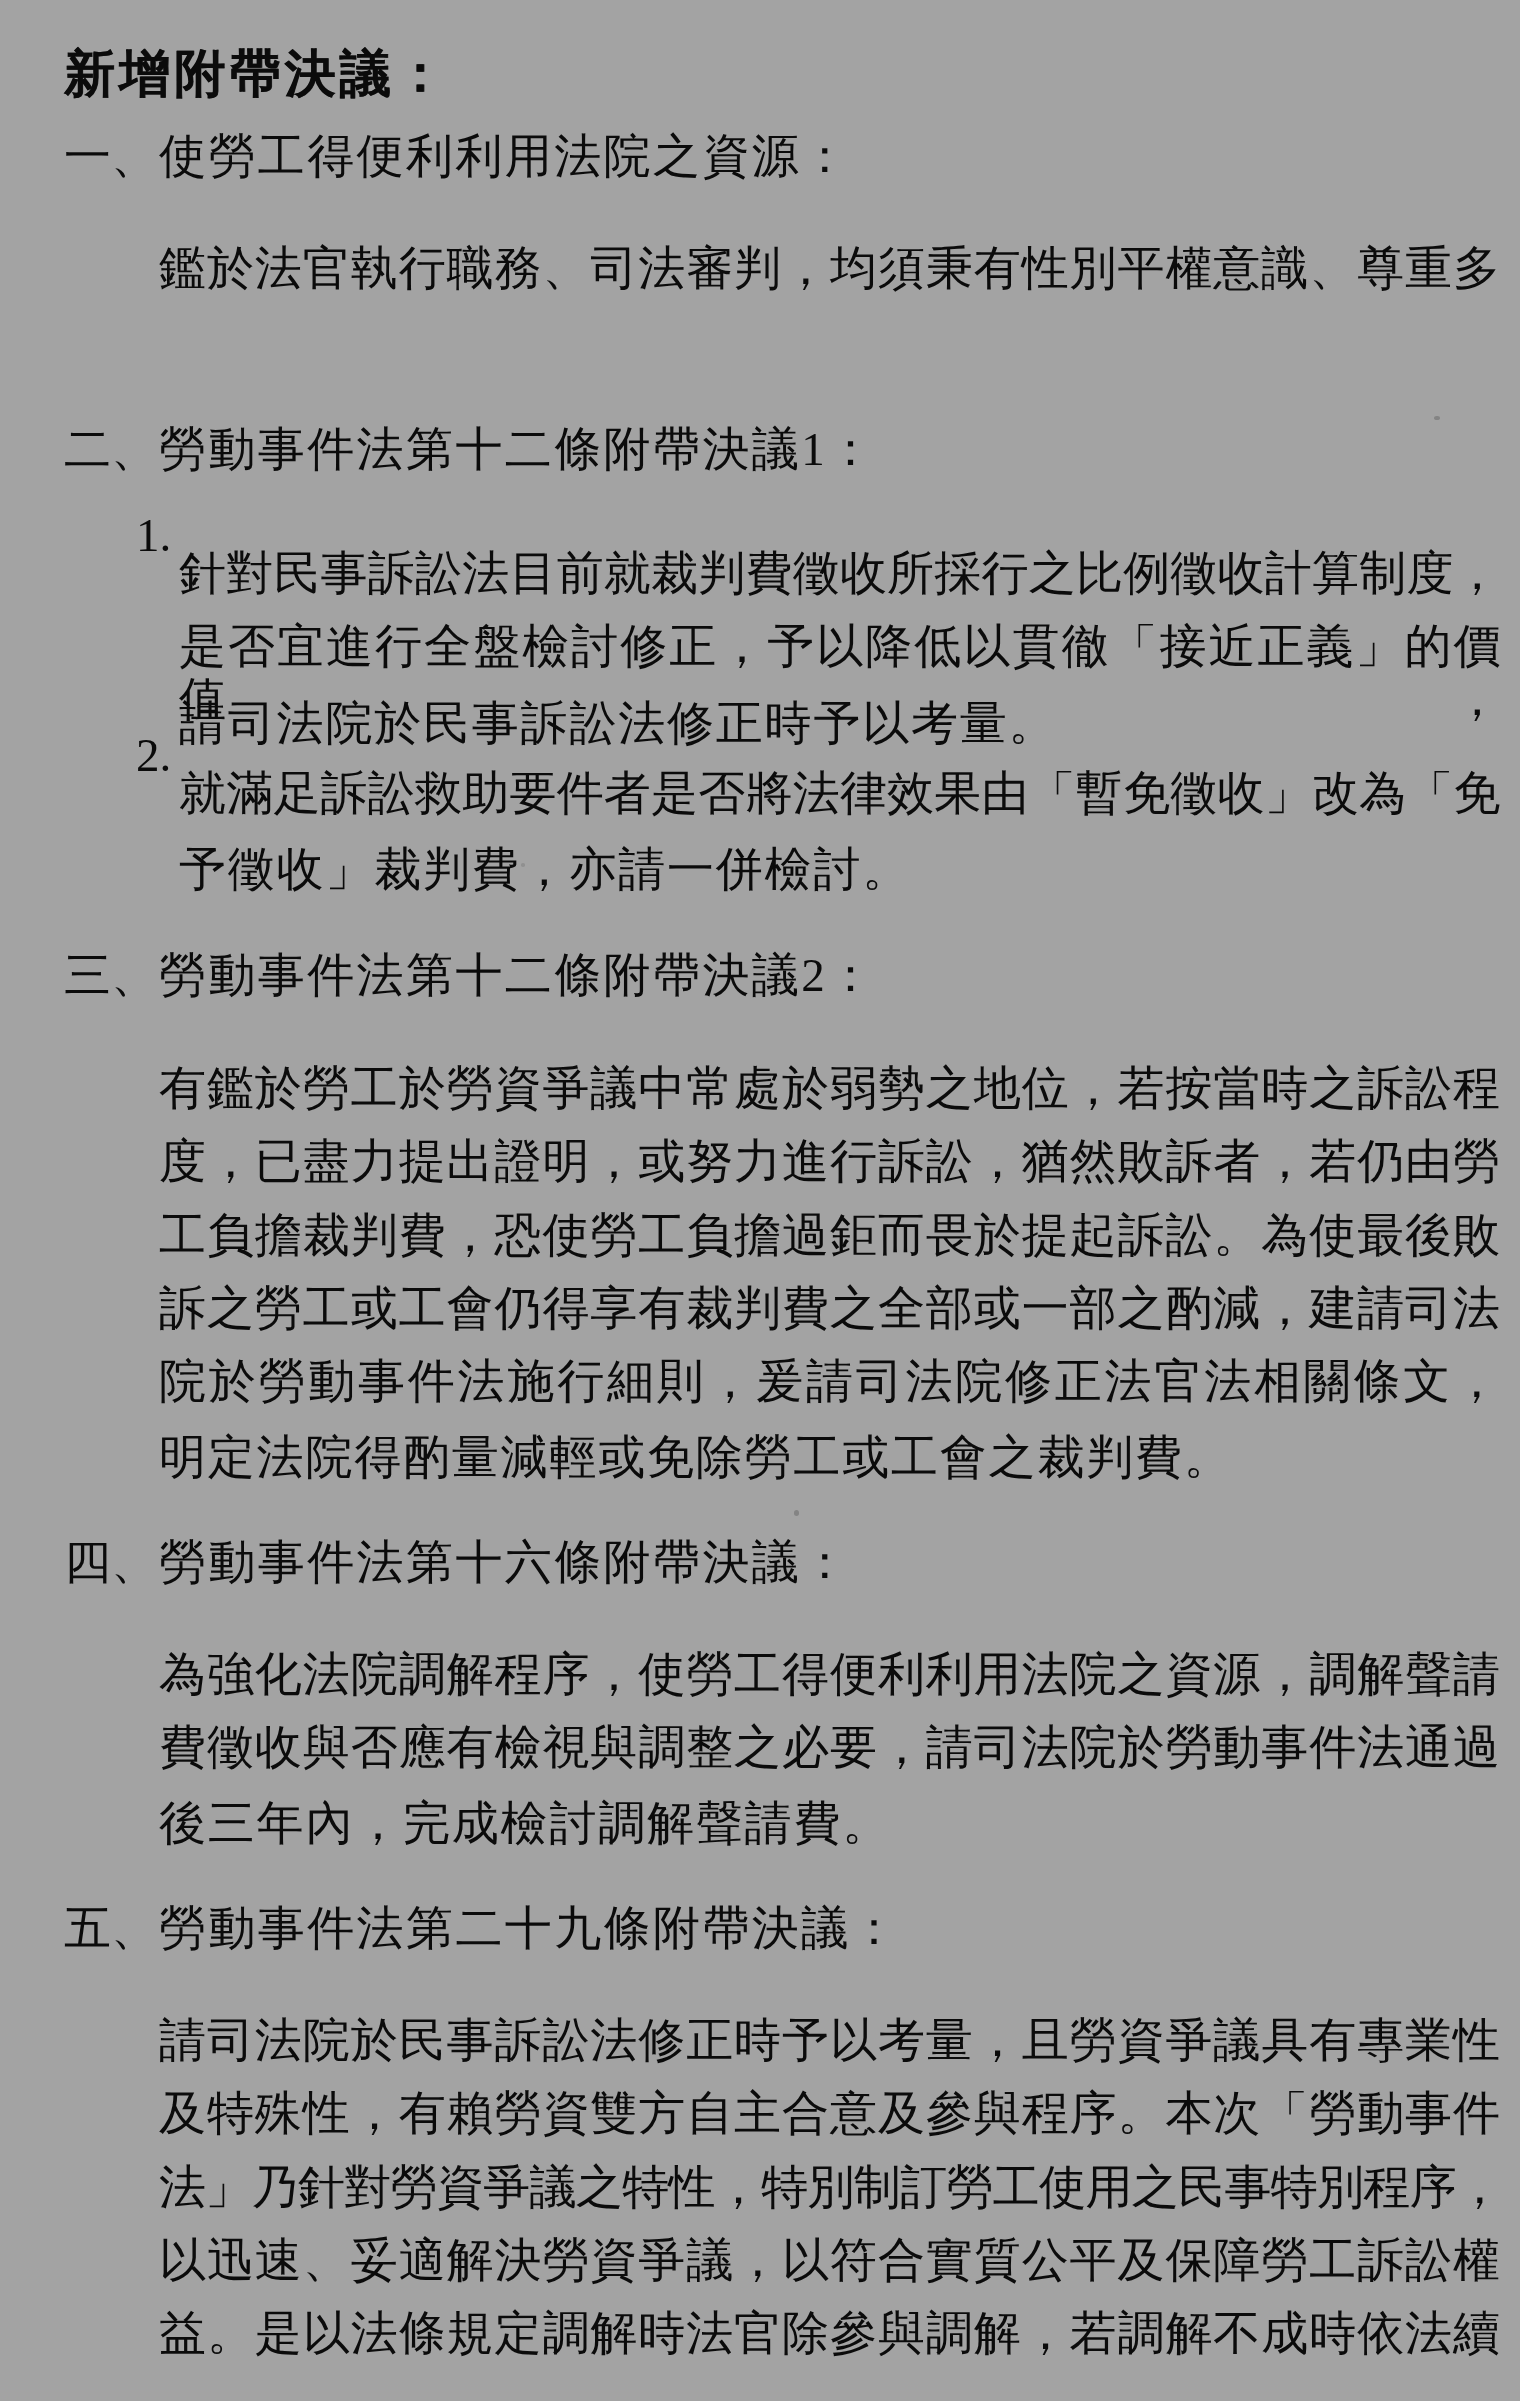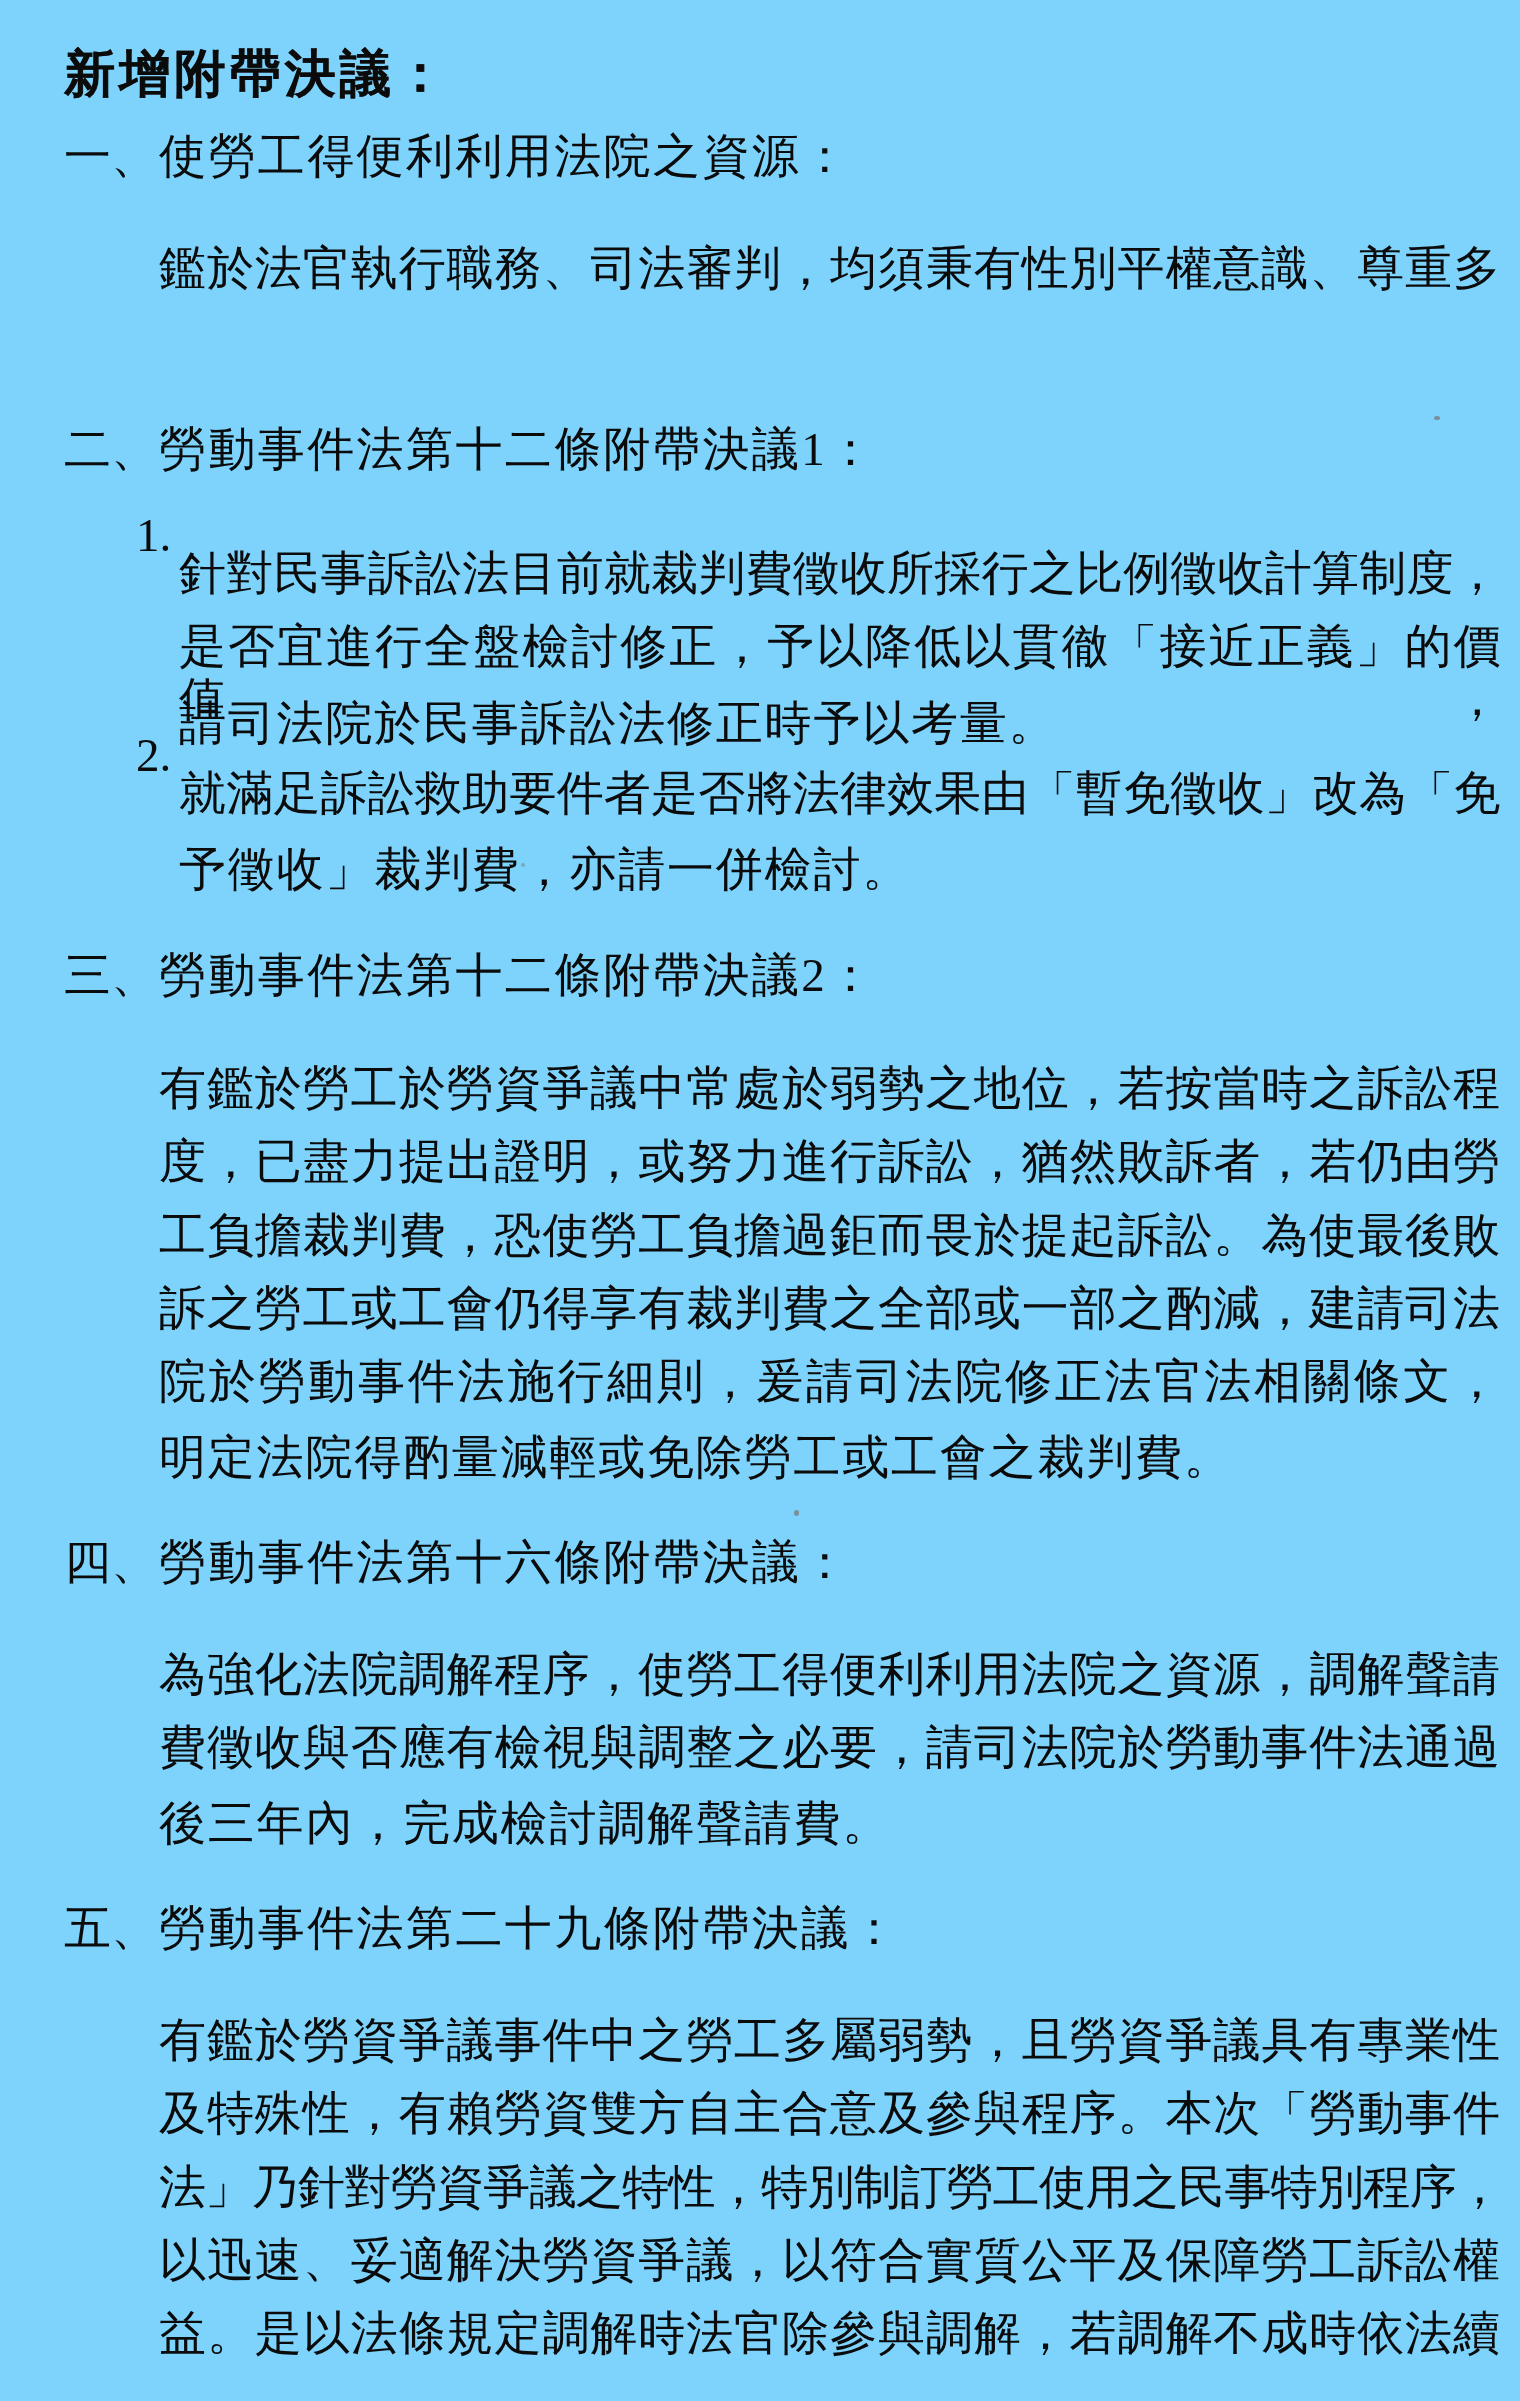--- a/index.html
+++ b/index.html
@@ -4,21 +4,21 @@
 <style>
   html, body {
     margin: 0;
     padding: 0;
     background: #e8e8e8;
   }
   .page {
     position: relative;
     width: 1521px;
     height: 2401px;
-    background: #7dd3fc;
+    background: #a3a3a3;
     overflow: hidden;
     font-family: "Liberation Serif", "DejaVu Serif", serif;
     color: #0b0b0b;
   }
   
   .line {
     position: absolute;
     font-size: 47px;
     line-height: 1.12;
     white-space: normal;
@@ -104,21 +104,21 @@
   <div class="line body-line short" style="top:1390px">明定法院得酌量減輕或免除勞工或工會之裁判費。</div>
 
   <div class="line sec-num" style="top:1536px">四、</div>
   <div class="line sec-title" style="top:1536px">勞動事件法第十六條附帶決議：</div>
   <div class="line body-line full" style="top:1610px">為強化法院調解程序，使勞工得便利利用法院之資源，調解聲請</div>
   <div class="line body-line full" style="top:1683px">費徵收與否應有檢視與調整之必要，請司法院於勞動事件法通過</div>
   <div class="line body-line short" style="top:1756px">後三年內，完成檢討調解聲請費。</div>
 
   <div class="line sec-num" style="top:1902px">五、</div>
   <div class="line sec-title" style="top:1902px">勞動事件法第二十九條附帶決議：</div>
-  <div class="line body-line full" style="top:1976px">有鑑於勞資爭議事件中之勞工多屬弱勢，且勞資爭議具有專業性</div>
+  <div class="line body-line full" style="top:1976px">請司法院於民事訴訟法修正時予以考量，且勞資爭議具有專業性</div>
   <div class="line body-line full" style="top:2049px">及特殊性，有賴勞資雙方自主合意及參與程序。本次「勞動事件</div>
   <div class="line body-line full t5" style="top:2123px">法」乃針對勞資爭議之特性，特別制訂勞工使用之民事特別程序，</div>
   <div class="line body-line full" style="top:2196px">以迅速、妥適解決勞資爭議，以符合實質公平及保障勞工訴訟權</div>
   <div class="line body-line full" style="top:2269px">益。是以法條規定調解時法官除參與調解，若調解不成時依法續</div>
 
   <div class="speck speck-a"></div>
   <div class="speck speck-b"></div>
   <div class="speck speck-c"></div>
 
 </div>

